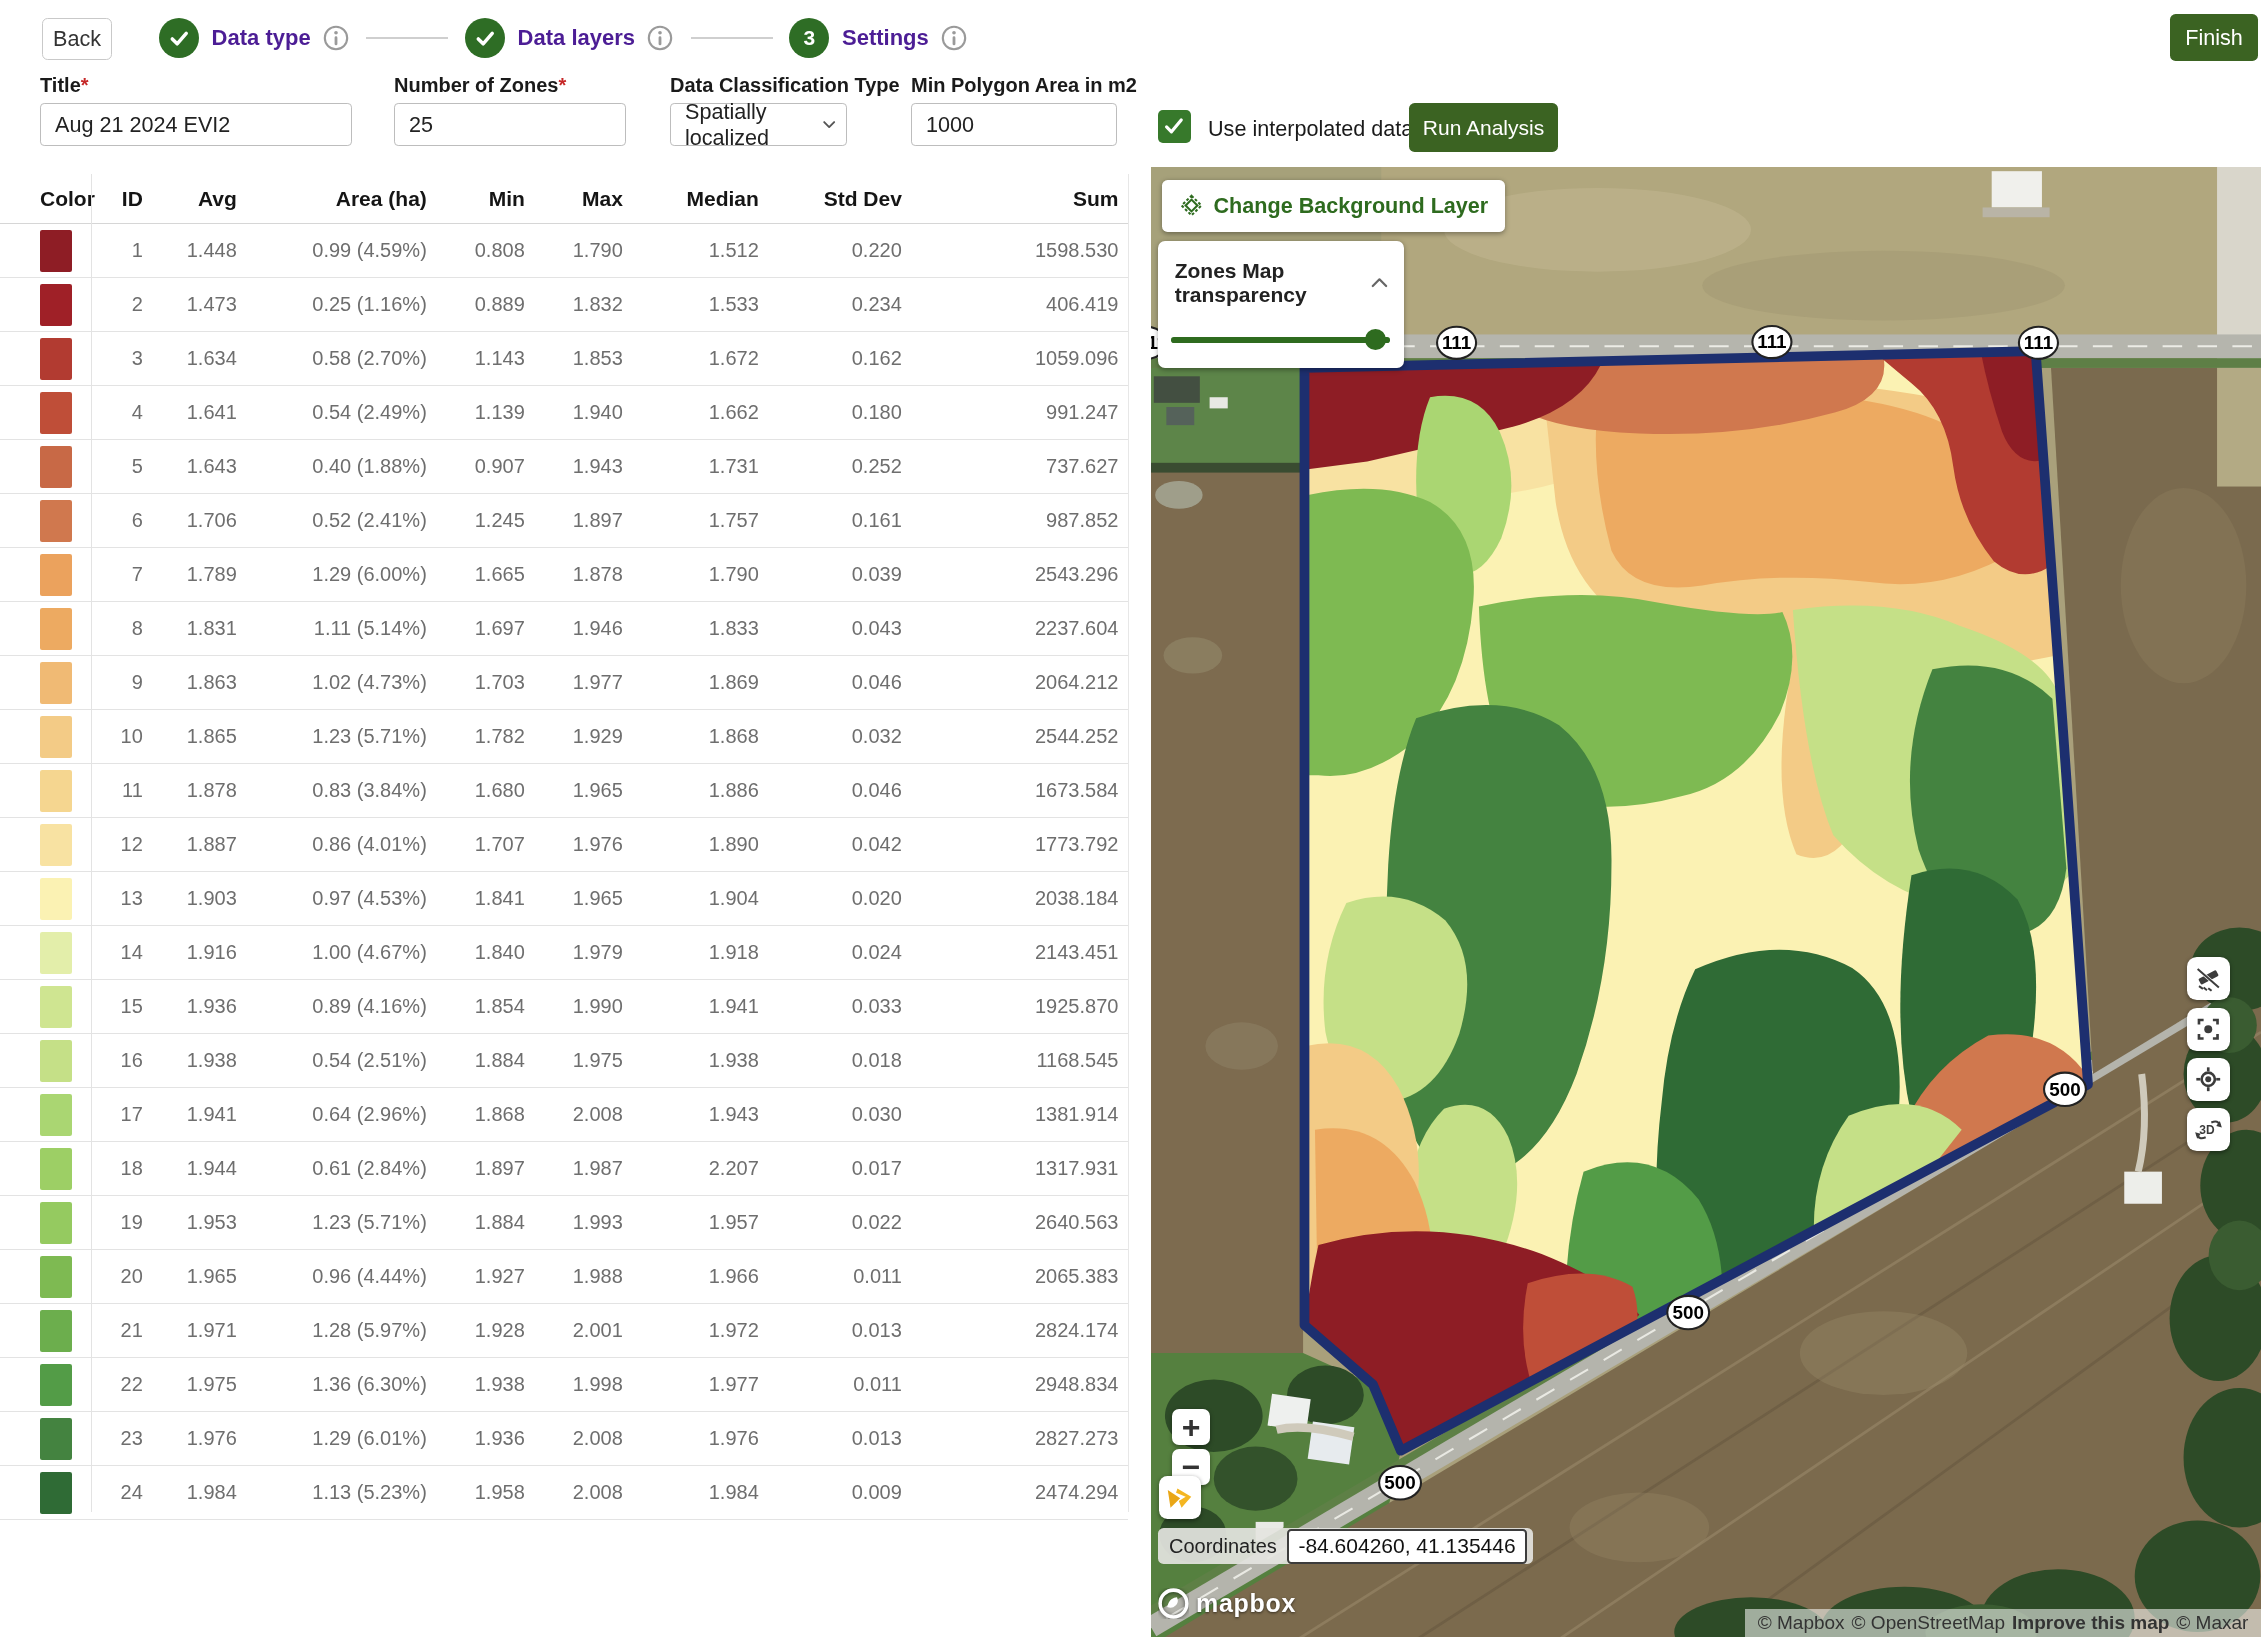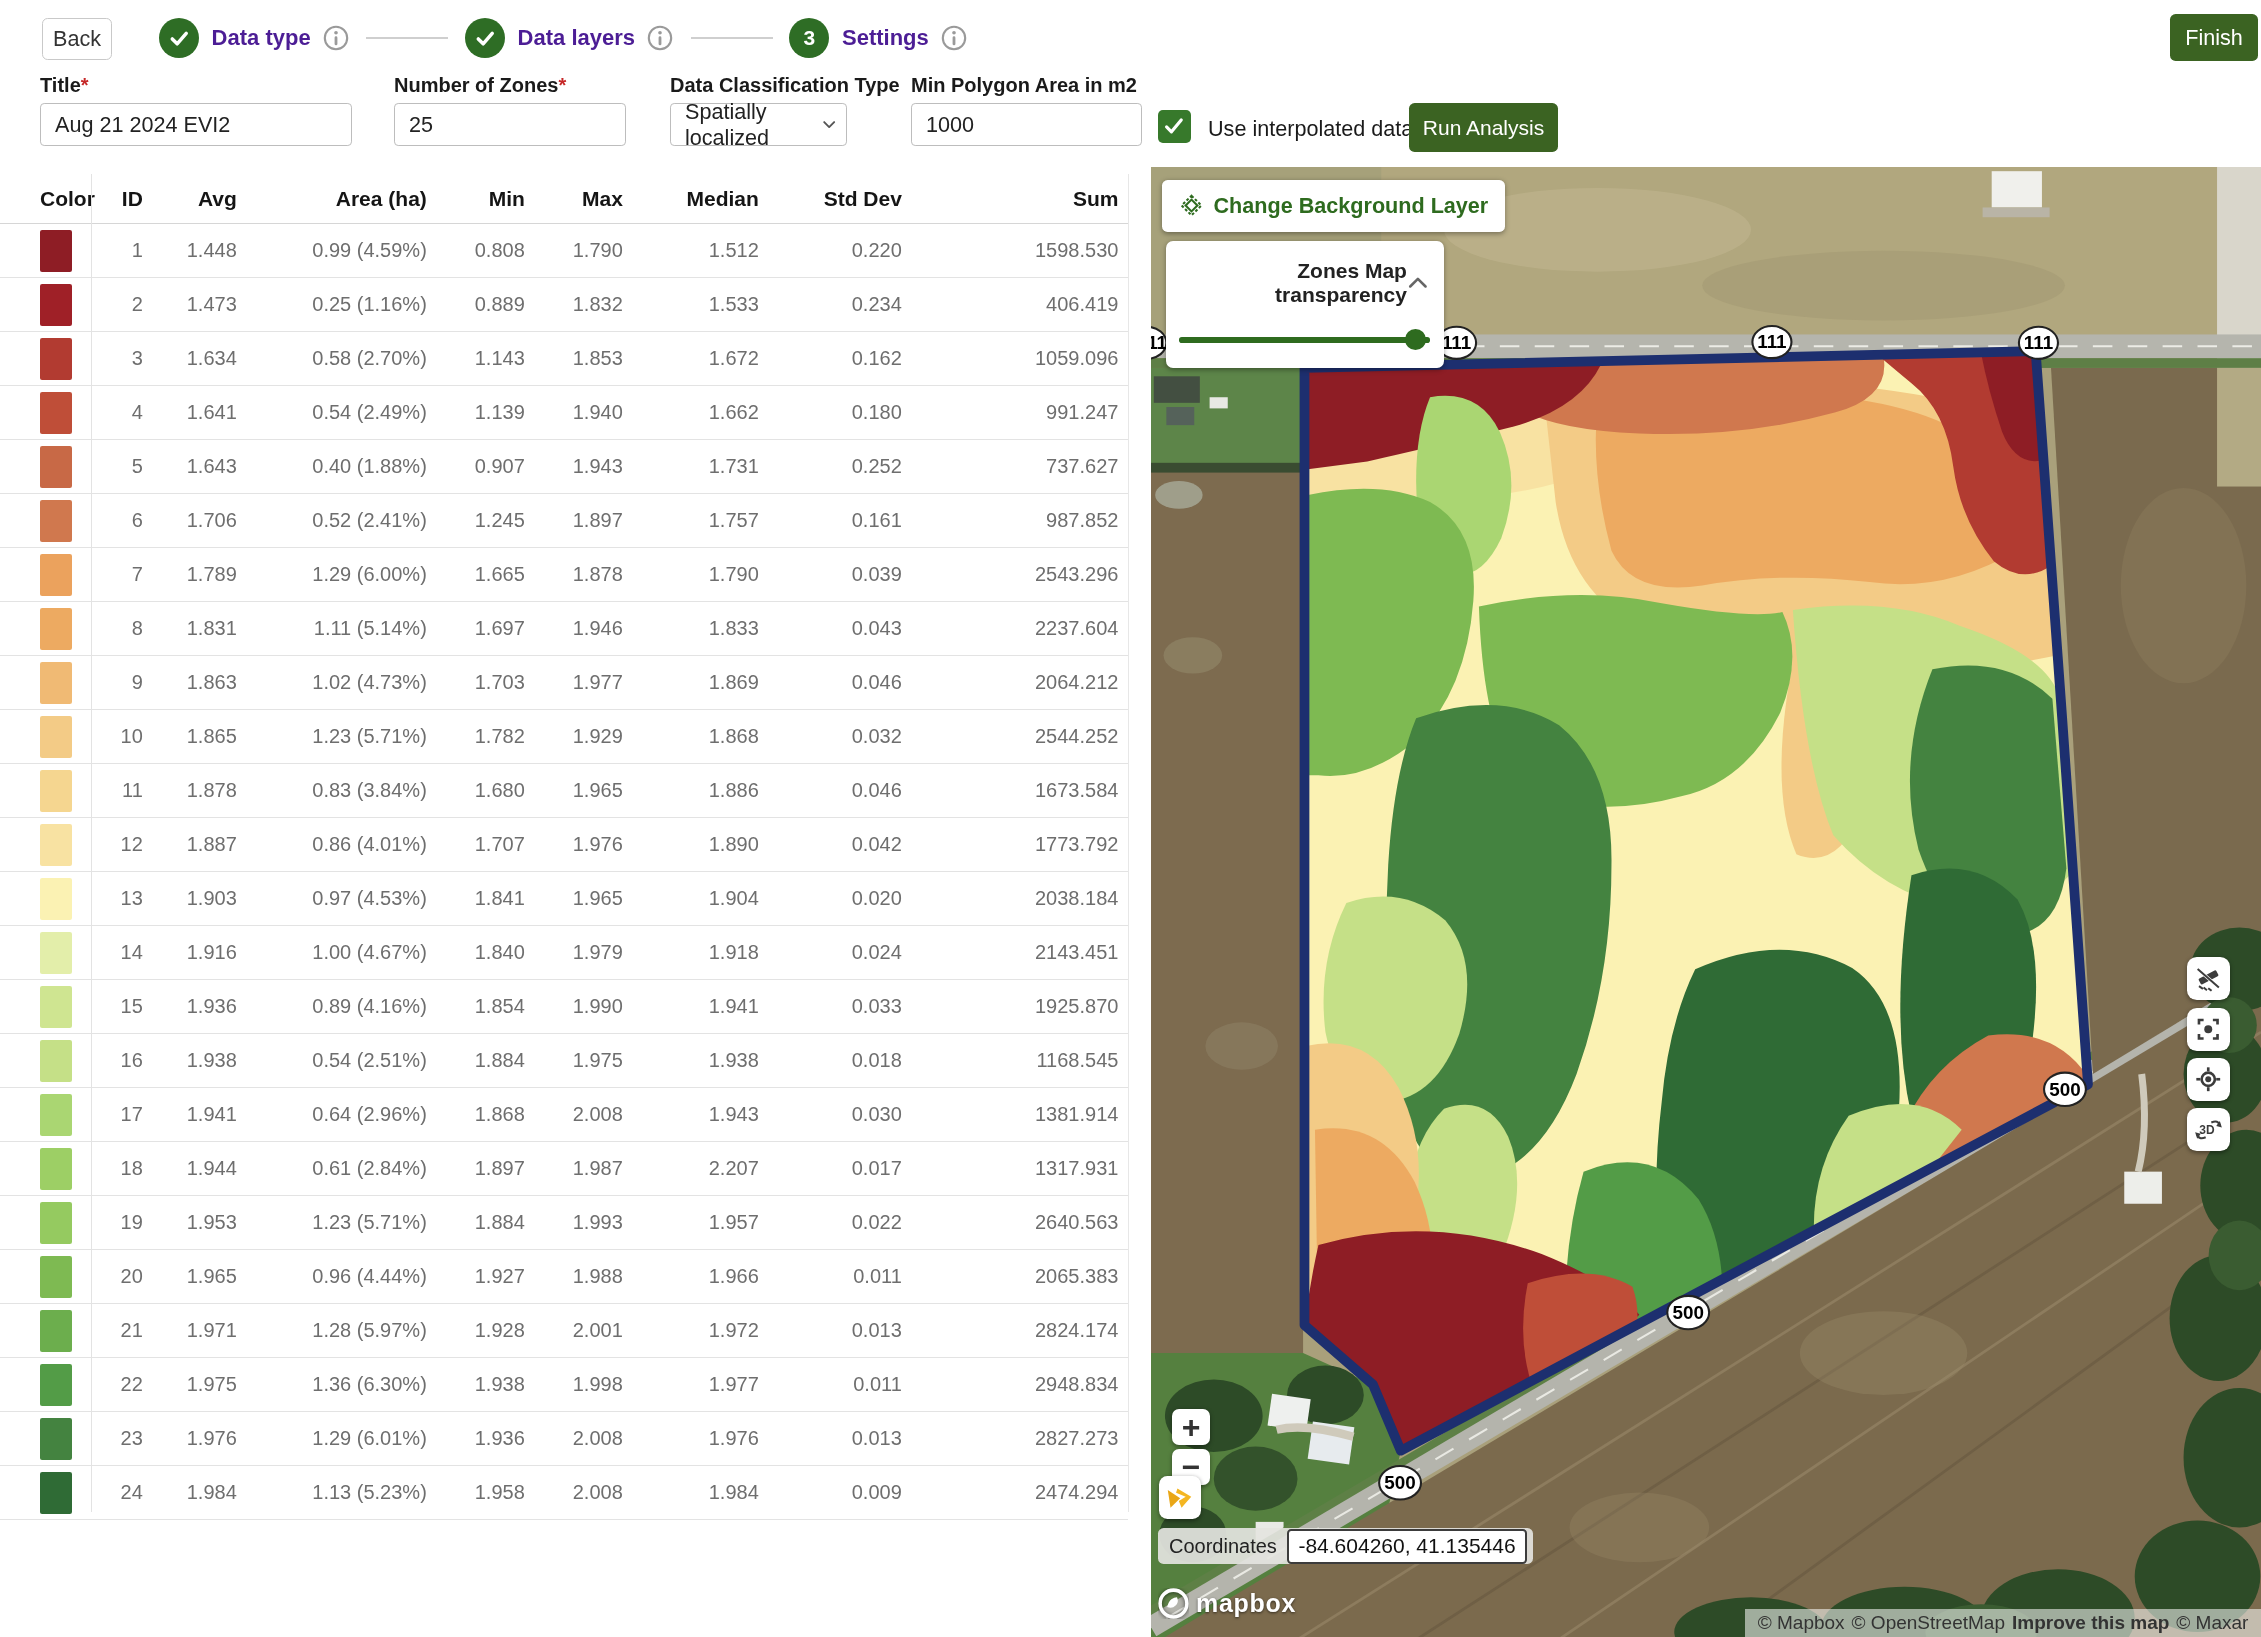--- a/index.html
+++ b/index.html
@@ -39,22 +39,22 @@
   .swatch{width:32px;height:42px;border-radius:2.1px;}
   .colsep{position:absolute;left:91px;top:174px;width:0.7px;height:1338px;background:#e3e3e3;}
   .tbl-right{position:absolute;left:1128px;top:174px;width:0.7px;height:1338px;background:#e7e7e7;}
   
   .map{position:absolute;left:1151px;top:167px;width:1110px;height:1470px;overflow:hidden;background:#a9a07b;cursor:grab;}
   .map svg.base{position:absolute;left:0;top:0;}
   .ovl{position:absolute;z-index:5;}
   .chg-bg{left:11px;top:12.6px;height:52px;background:#fff;border-radius:5.6px;box-shadow:0 1.4px 5.6px rgba(0,0,0,.35);
       display:flex;align-items:center;padding:0 16.7px;cursor:pointer;}
   .chg-bg span{margin-left:9.8px;font-size:21.6px;font-weight:bold;}
-  .tr-panel{left:15px;top:74px;width:278px;height:127px;background:#fff;border-radius:7px;
-      box-shadow:0 1.4px 5.6px rgba(0,0,0,.35);text-align:right;}
+  .tr-panel{left:7px;top:74px;width:246px;height:127px;background:#fff;border-radius:7px;
+      box-shadow:0 1.4px 5.6px rgba(0,0,0,.35);}
   .tr-head{display:flex;align-items:center;justify-content:space-between;padding:18px 15.3px 0 16.7px;}
   .tr-title{font-size:21px;font-weight:bold;color:#222;}
   .slider{position:absolute;left:12.6px;right:14px;top:96px;height:5.6px;border-radius:2.8px;}
   .knob{position:absolute;top:-7.7px;right:4.2px;width:21px;height:21px;border-radius:50%;cursor:pointer;}
   .mbtn{position:absolute;background:#fff;border-radius:9.8px;box-shadow:0 1.4px 4.2px rgba(0,0,0,.4);
       display:flex;align-items:center;justify-content:center;cursor:pointer;}
   .zbtn{left:21px;width:38px;height:36px;border-radius:7px;font-size:32px;color:#333;font-weight:bold;}
   .ybtn{left:7.7px;top:1309px;width:42px;height:43px;border-radius:8.4px;}
   .coords{left:7px;top:1361px;height:36px;background:rgba(228,228,224,.92);border-radius:5.6px;
       display:flex;align-items:center;padding:0 5.6px 0 11px;}
@@ -128,21 +128,21 @@
 
   <div class="f-label" style="left:670px;top:74px;">Data Classification Type</div>
   <div class="f-input f-select" style="left:670px;top:103px;width:177px;">
     <span>Spatially localized</span>
     <svg width="18" height="12.6" viewBox="0 0 26 18">
       <polyline points="4,5 13,14 22,5" fill="none" stroke="#555" stroke-width="3.4" stroke-linecap="round" stroke-linejoin="round"></polyline>
     </svg>
   </div>
 
   <div class="f-label" style="left:911px;top:74px;">Min Polygon Area in m2</div>
-  <div class="f-input" style="left:911px;top:103px;width:231px;">1000</div>
+  <div class="f-input" style="left:911px;top:103px;width:206px;">1000</div>
 
   <div class="checkbox cb-green" style="background: rgb(55, 121, 43);">
     <svg width="26.5" height="26.5" viewBox="0 0 38 38">
       <polyline points="8,20 15,27 29,10" fill="none" stroke="#fff" stroke-width="4.6" stroke-linecap="round" stroke-linejoin="round"></polyline>
     </svg>
   </div>
   <div class="cb-label">Use interpolated data</div>
 
   <div class="run-btn btn-green" style="background: rgb(59, 99, 34);">Run Analysis</div>
 

